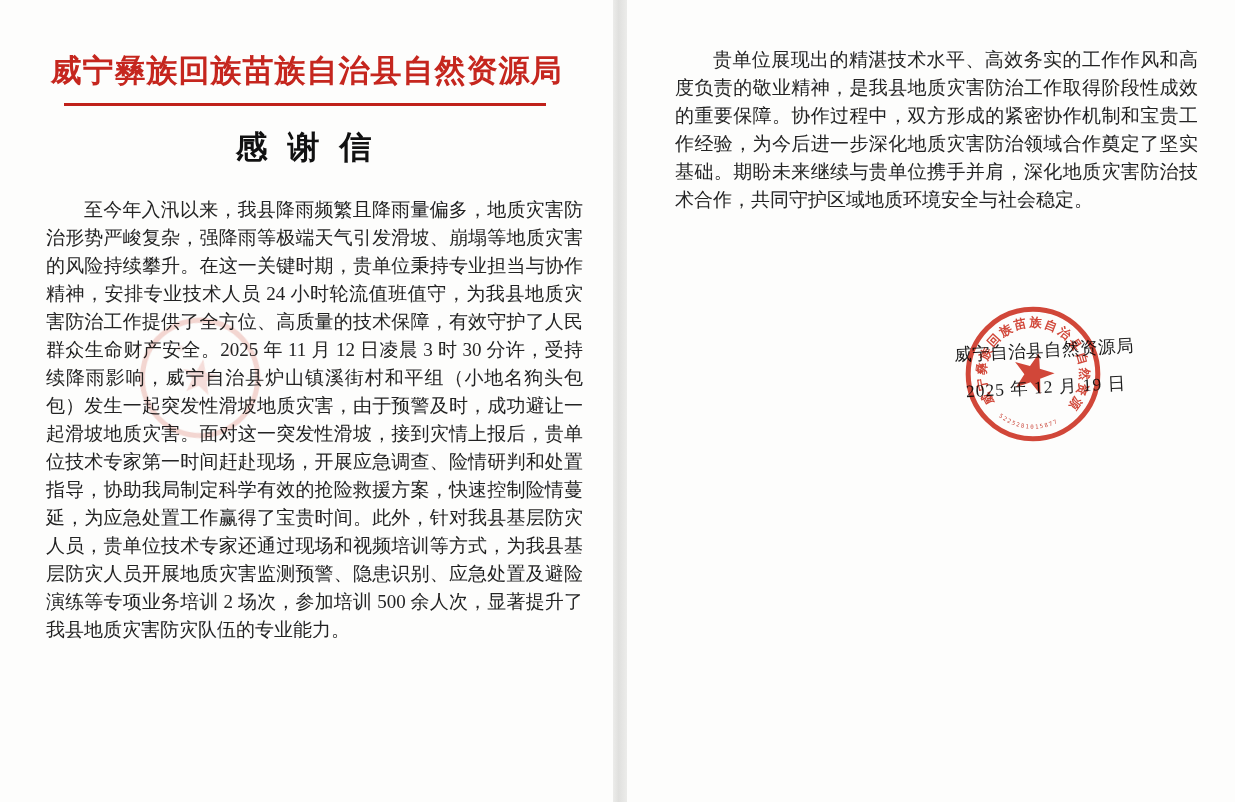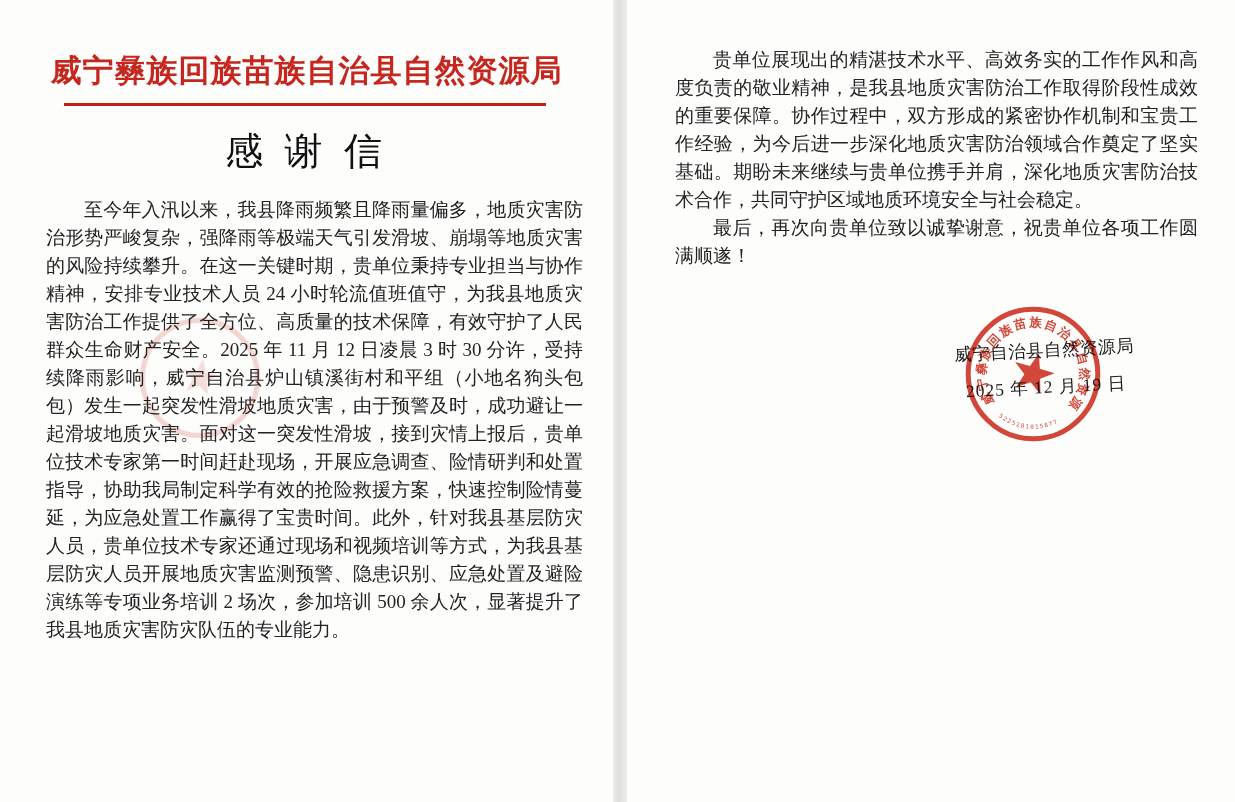--- a/index.html
+++ b/index.html
@@ -21,21 +21,21 @@
     position:absolute;top:50px;left:20px;right:20px;
     text-align:center;font-size:31px;font-weight:bold;
     color:#c5261e;letter-spacing:1px;
   }
   .red-rule{
     position:absolute;top:103px;left:64px;width:482px;height:3px;
     background:#c0211a;
   }
   .letter-title{
     position:absolute;top:126px;left:0;right:0;
-    text-align:center;font-size:38px;font-weight:normal;color:#111;
+    text-align:center;font-size:32px;font-weight:bold;color:#111;
     letter-spacing:6px;
   }
   .body-flow{
     position:absolute;top:196px;left:46px;width:537px;
     font-size:19px;line-height:28px;
     text-align:justify;text-justify:inter-ideograph;
   }
   .body-flow p{margin:0;}
   .salutation{margin-bottom:9px !important;}
   .para{text-indent:2em;}
@@ -95,21 +95,20 @@
       <circle cx="140" cy="52" r="4" fill="#cf4a3a" opacity="0.5"></circle>
       <circle cx="150" cy="140" r="5" fill="#cf4a3a" opacity="0.4"></circle>
     </svg>
   </div>
 
   <div class="gutter"></div>
 
   <div class="page page-right">
     <div class="body-flow2">
       <p>贵单位展现出的精湛技术水平、高效务实的工作作风和高度负责的敬业精神，是我县地质灾害防治工作取得阶段性成效的重要保障。协作过程中，双方形成的紧密协作机制和宝贵工作经验，为今后进一步深化地质灾害防治领域合作奠定了坚实基础。期盼未来继续与贵单位携手并肩，深化地质灾害防治技术合作，共同守护区域地质环境安全与社会稳定。</p>
-      <p>最后，再次向贵单位致以诚挚谢意，祝贵单位各项工作圆满顺遂！</p>
     </div>
 
     <div class="signature-block">
       <div class="signature-line">威宁自治县自然资源局</div>
       <div class="date-line">2025 年 12 月 19 日</div>
     </div>
 
     <svg class="seal" viewBox="0 0 200 200">
       <defs>
         <path id="arcTop" d="M 49.4 142.4 A 66 66 0 1 1 150.6 142.4" fill="none"></path>

